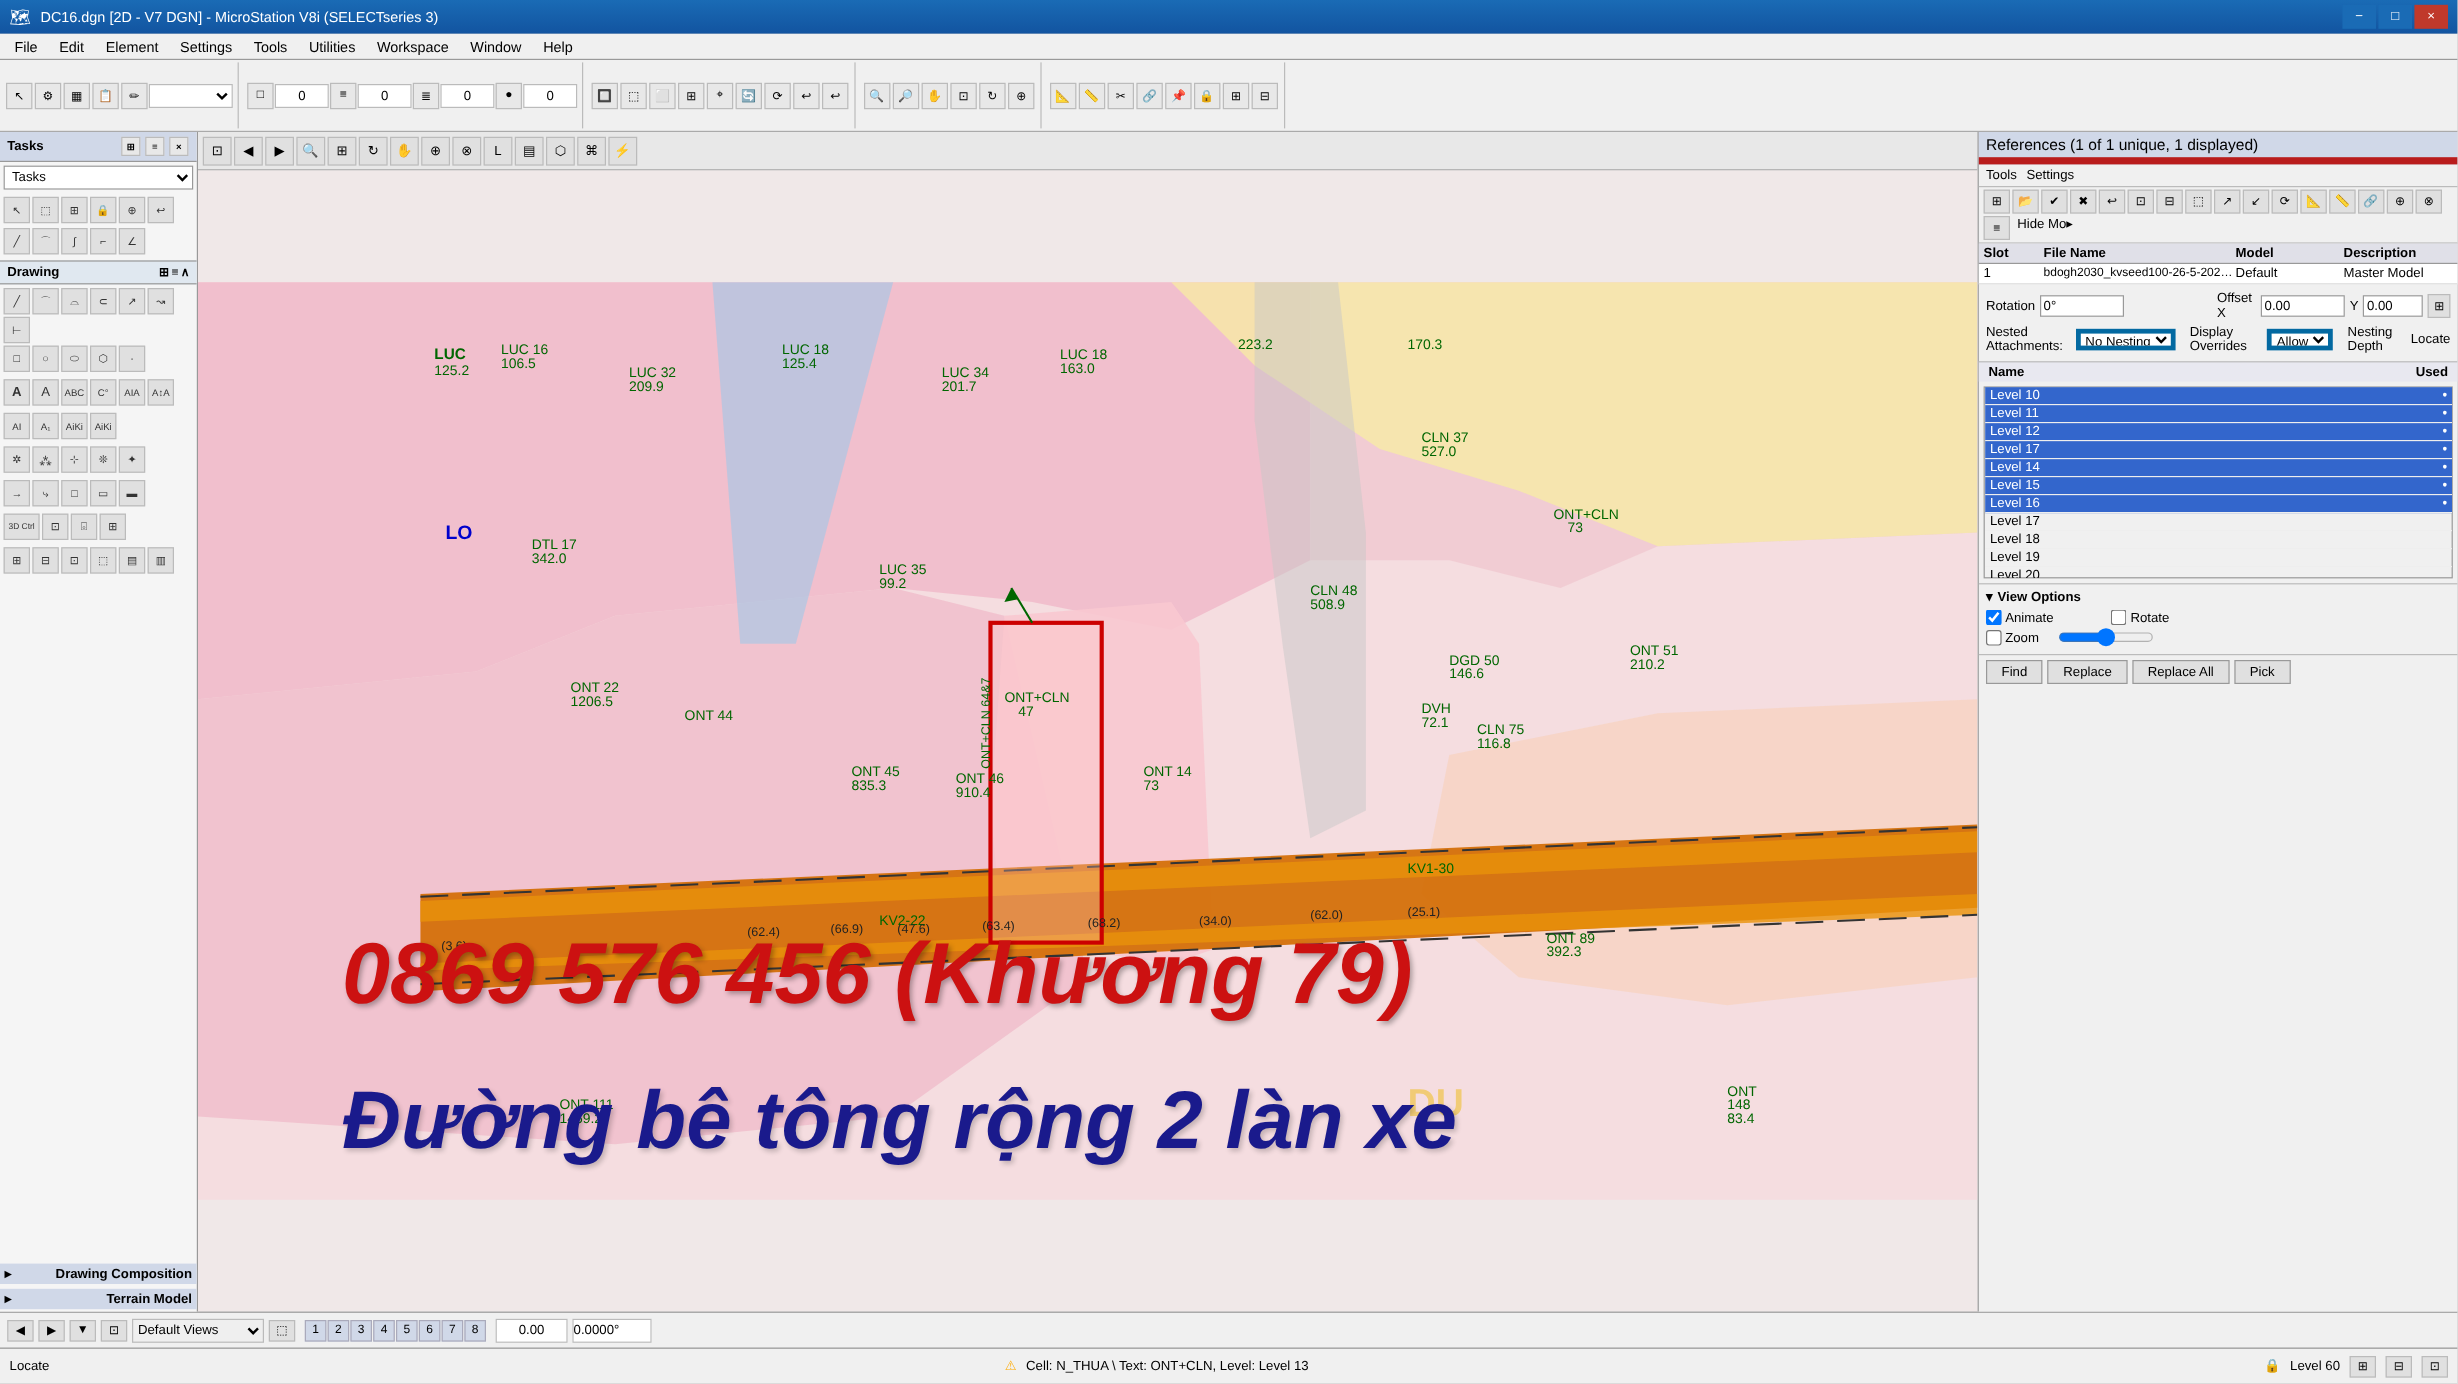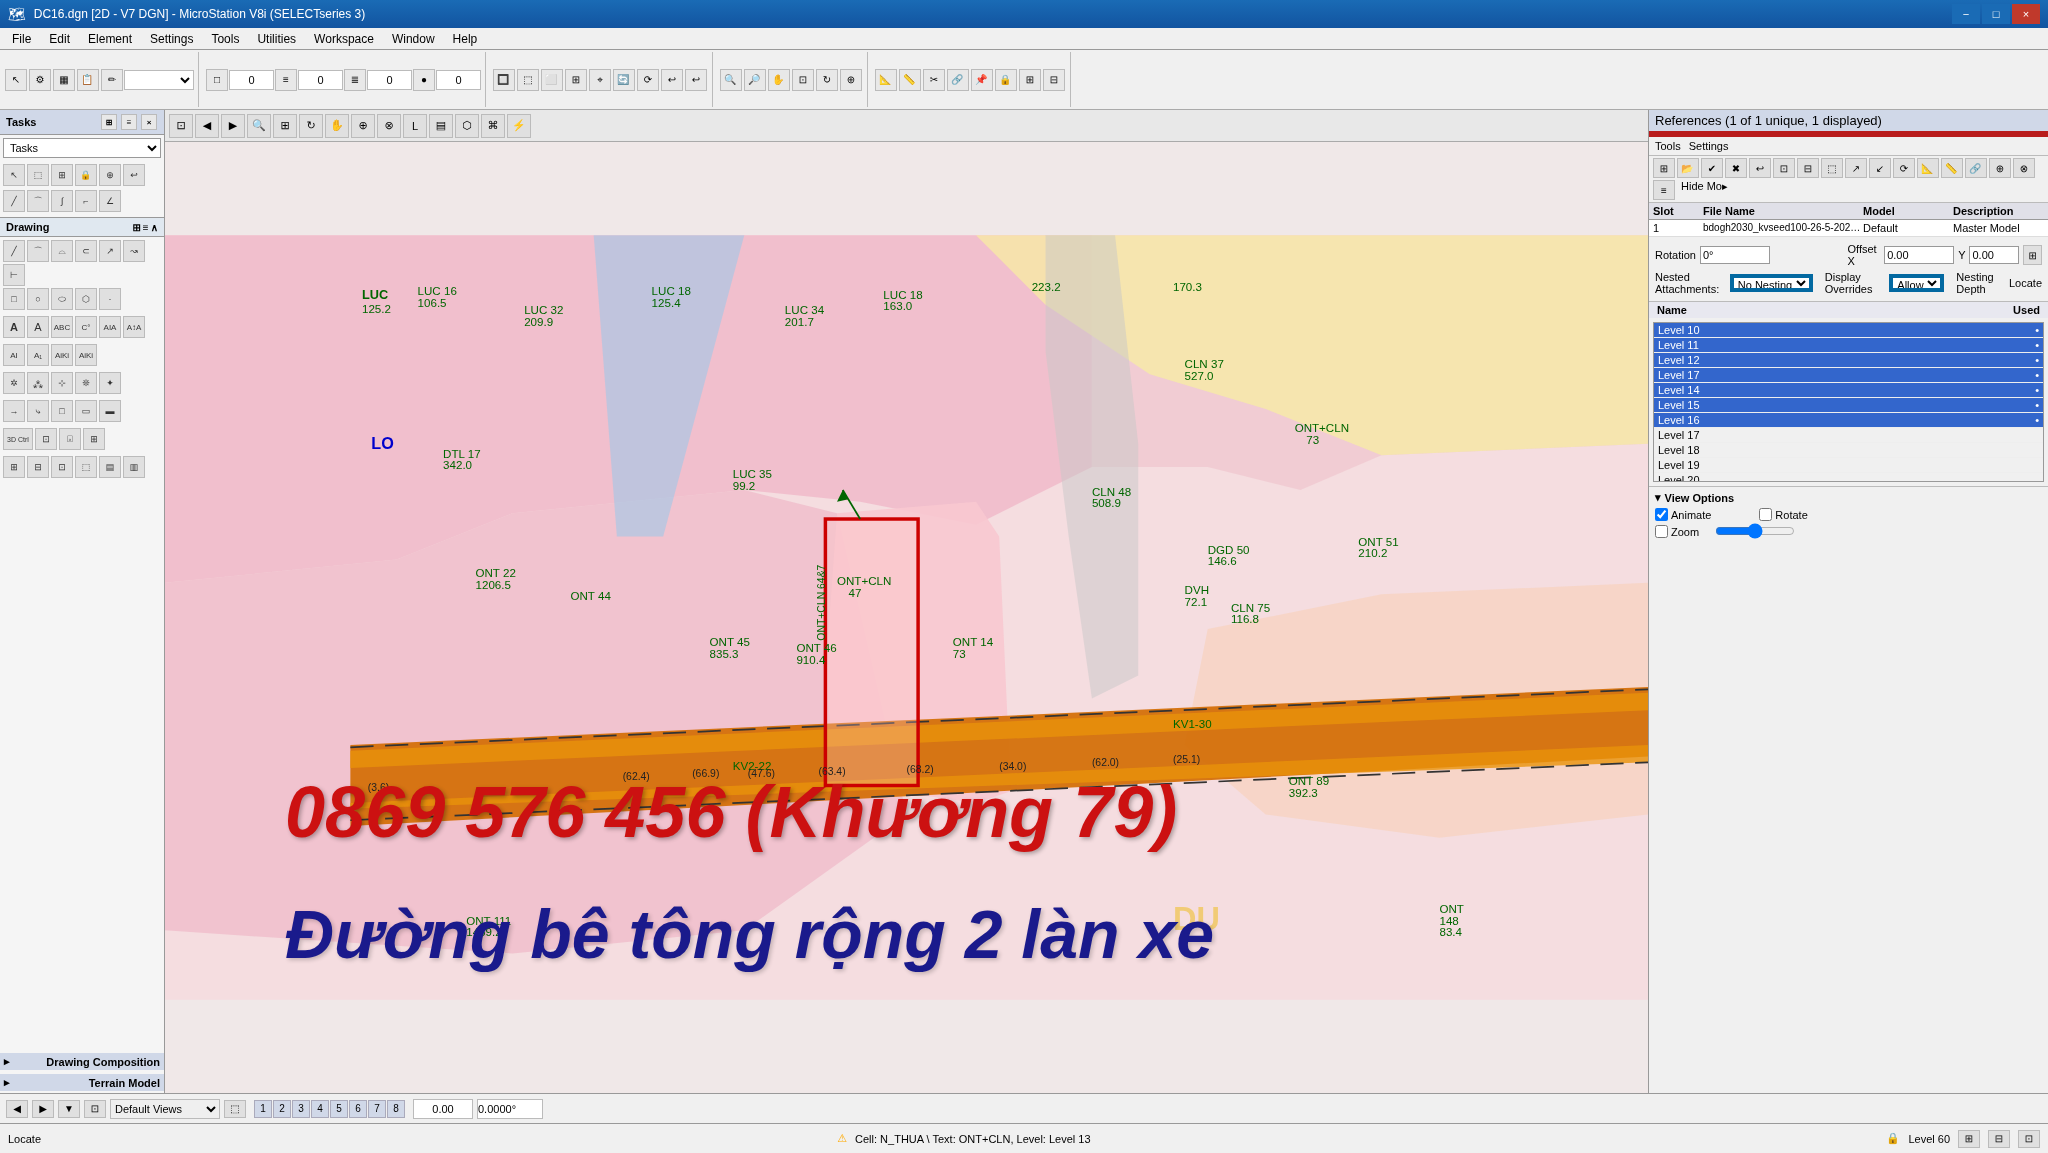--- a/index.html
+++ b/index.html
@@ -925,20 +925,26 @@
       </div>
       <div class="view-opt-row">
         <div class="checkbox-item">
           <input type="checkbox" style="">
           <span>Zoom</span>
         </div>
         <input type="range" style="width: 80px; margin-left: 8px;" value="50">
       </div>
     </div>
 
+    <div id="ref-buttons">
+      <button class="ref-action-btn">Find</button>
+      <button class="ref-action-btn">Replace</button>
+      <button class="ref-action-btn">Replace All</button>
+      <button class="ref-action-btn">Pick</button>
+    </div>
   </div>
 </div>
 
 <div id="bottom-toolbar">
   <div class="bottom-nav">◀</div>
   <div class="bottom-nav">▶</div>
   <div class="bottom-nav">▼</div>
   <div class="bottom-nav">⊡</div>
   <select style="height:20px; font-size:11px; border:1px solid #bbb; min-width:110px;">
     <option>Default Views</option>

